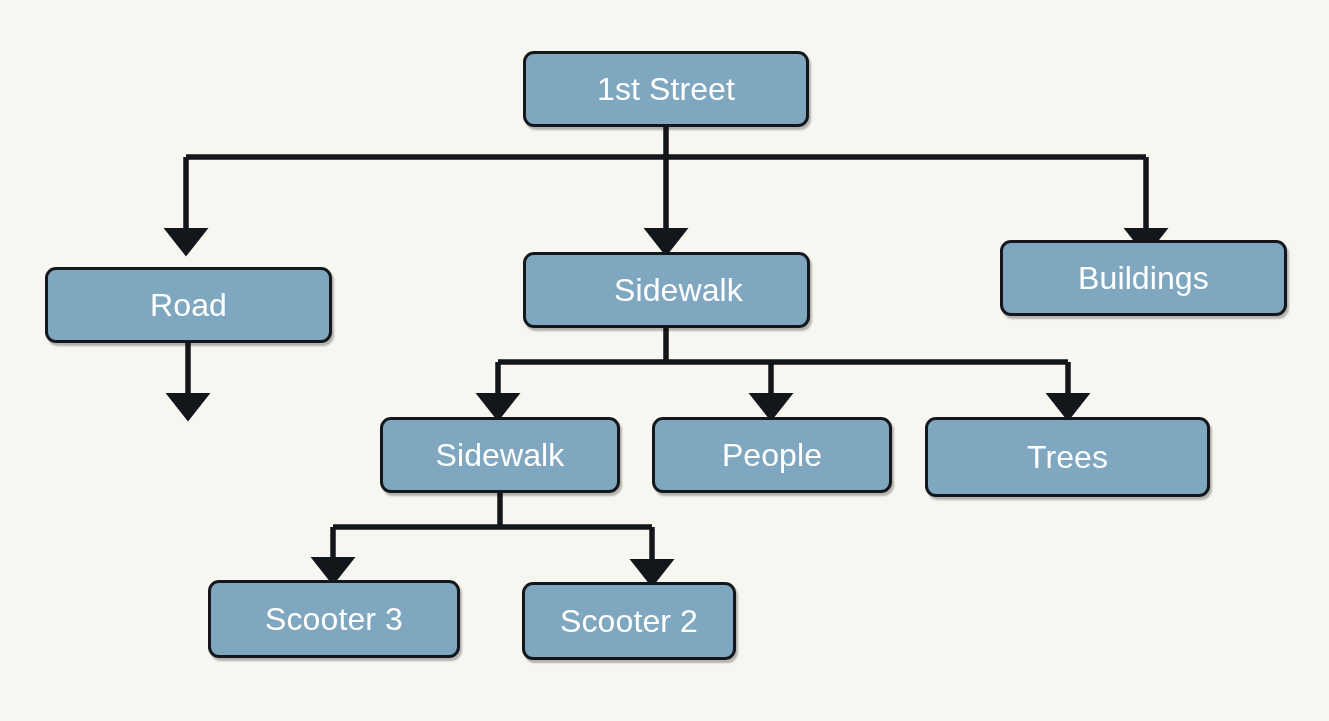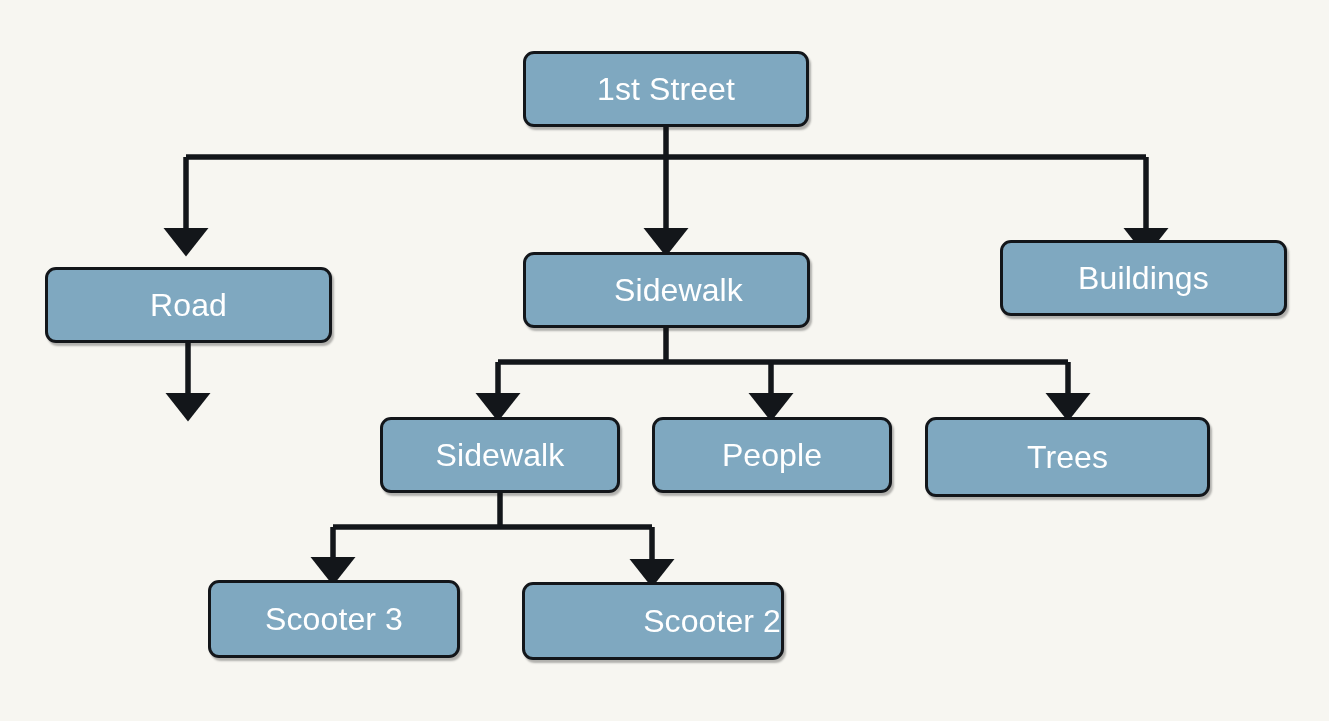--- a/index.html
+++ b/index.html
@@ -109,17 +109,17 @@
   </div>
 
   <div class="node" style="left:925px; top:417px; width:285px; height:80px;">
     <span class="node-label">Trees</span>
   </div>
 
   <div class="node" style="left:208px; top:580px; width:252px; height:78px;">
     <span class="node-label">Scooter 3</span>
   </div>
 
-  <div class="node" style="left:522px; top:582px; width:262px; height:78px;justify-content:flex-end;">
+  <div class="node" style="left:522px; top:582px; width:214px; height:78px;">
     <span class="node-label">Scooter 2</span>
   </div>
 
 </div>
 
 </body></html>

